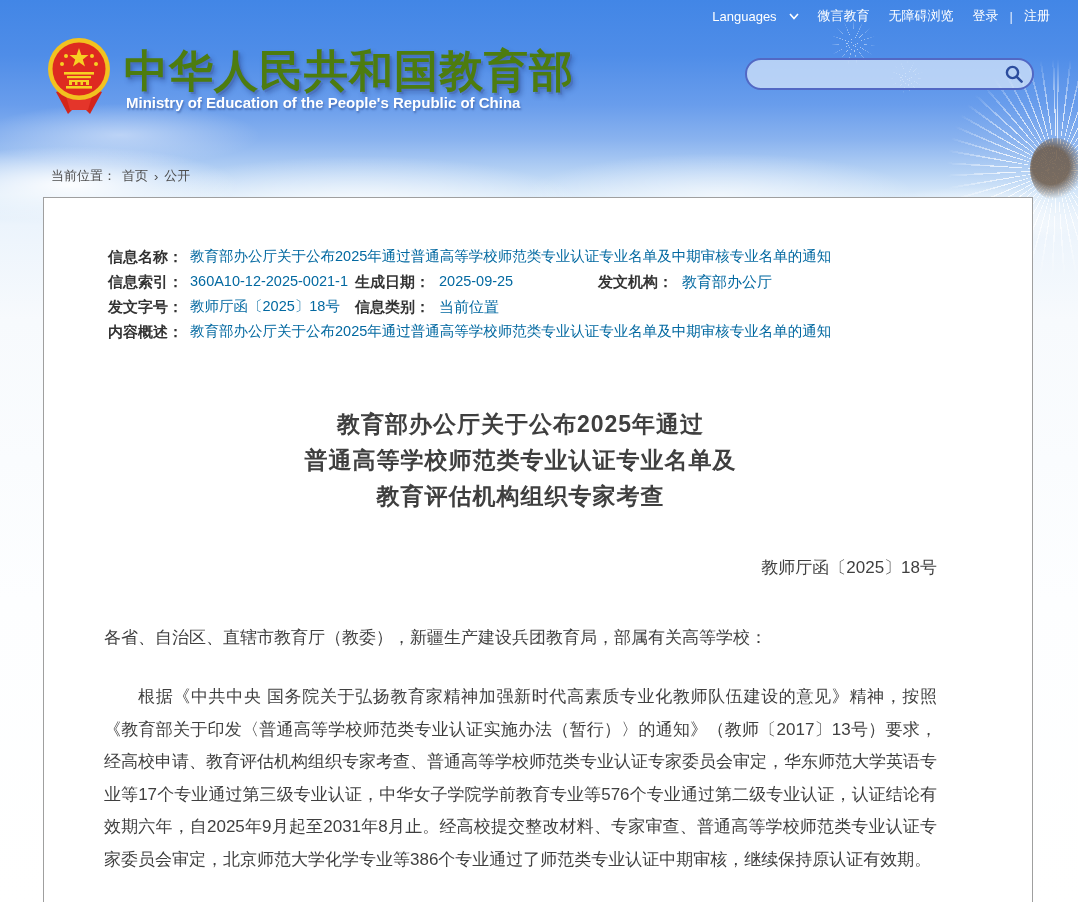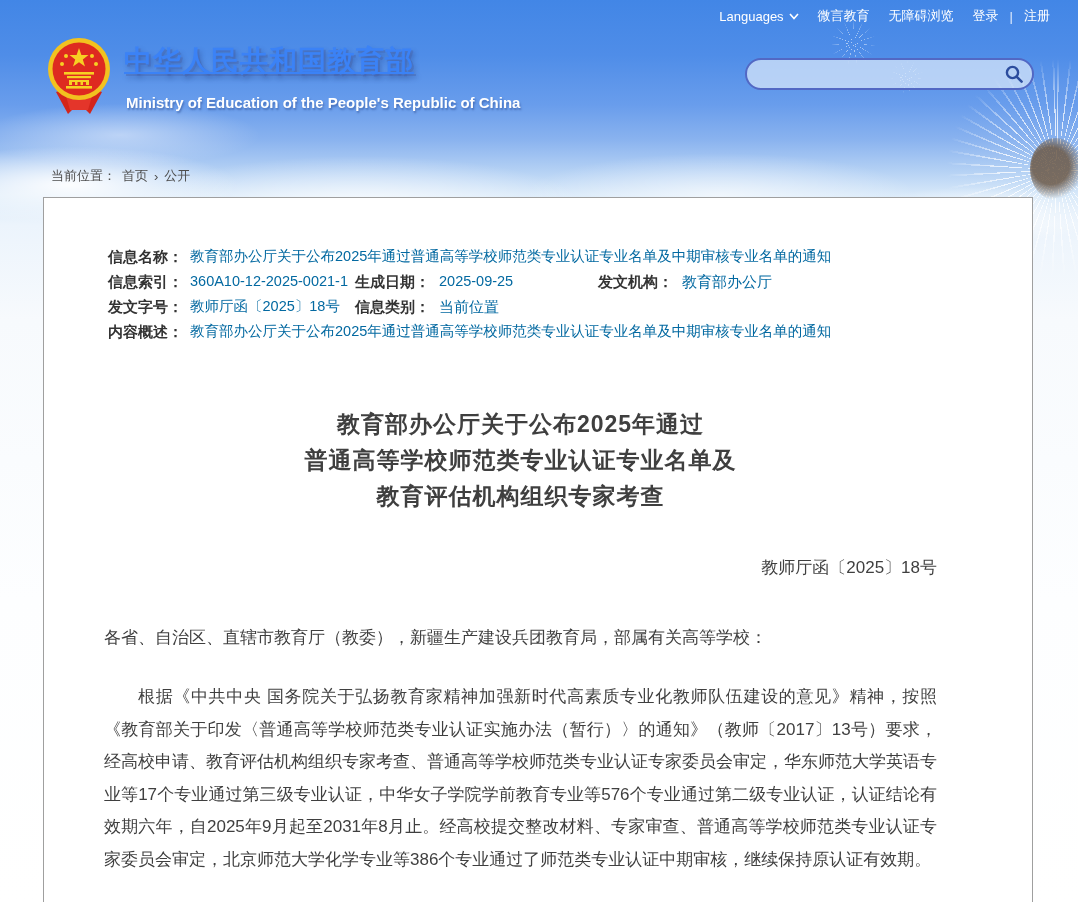--- a/index.html
+++ b/index.html
@@ -10,27 +10,27 @@
       radial-gradient(ellipse 240px 55px at 70px 185px, rgba(255,255,255,.95), rgba(255,255,255,0) 70%),
       radial-gradient(ellipse 320px 70px at 360px 205px, rgba(255,255,255,.75), rgba(255,255,255,0) 70%),
       radial-gradient(ellipse 280px 60px at 720px 195px, rgba(255,255,255,.6), rgba(255,255,255,0) 70%),
       radial-gradient(ellipse 200px 45px at 120px 135px, rgba(255,255,255,.45), rgba(255,255,255,0) 70%),
       radial-gradient(ellipse 180px 40px at 980px 215px, rgba(255,255,255,.8), rgba(255,255,255,0) 70%),
       linear-gradient(180deg,#4286e6 0px,#4f8de8 55px,#699dec 105px,#8ab3ef 140px,#b3d0f4 170px,#d8e9f9 195px,#ecf4fc 225px,#f7fafd 320px,#fdfeff 600px,#ffffff 902px);
   }
   .hero{position:relative;width:1078px;height:197px;}
   
   .topbar{position:absolute;top:7px;right:28px;display:flex;align-items:center;gap:19px;color:#ffffff;font-size:13px;}
-  .topbar .tlink{cursor:pointer;display:flex;align-items:center;gap:5px;}
+  .topbar .tlink{cursor:pointer;display:flex;align-items:center;gap:12px;}
   .topbar .sep{opacity:.85;margin:0 -8px;}
   
   .emblem{position:absolute;left:46px;top:36px;width:66px;height:82px;}
   
-  .site-title{position:absolute;left:124px;top:42px;color:#3b82f6;font-size:28px;font-weight:bold;letter-spacing:1px;
-    text-shadow:2px 2px 0 rgba(70,100,170,.45),3px 4px 5px rgba(35,65,135,.45);white-space:nowrap;text-decoration:underline;}
+  .site-title{position:absolute;left:124px;top:42px;color:#4d7c0f;font-size:44px;font-weight:bold;letter-spacing:1px;
+    text-shadow:2px 2px 0 rgba(70,100,170,.45),3px 4px 5px rgba(35,65,135,.45);white-space:nowrap;}
   .site-sub{position:absolute;left:126px;top:94px;color:#fff;font-size:15px;font-weight:bold;
     text-shadow:1px 2px 2px rgba(35,65,135,.5);white-space:nowrap;}
   
   .search{position:absolute;left:745px;top:58px;width:289px;height:32px;box-sizing:border-box;
     border:2px solid #5268c4;border-radius:16px;background:rgba(214,230,250,.75);
     display:flex;align-items:center;padding:0 8px 0 14px;}
   .search input{flex:1;border:none;outline:none;background:transparent;font-size:14px;color:#2c4d9e;}
   .search .mag{width:20px;height:20px;cursor:pointer;flex:0 0 auto;}
   
   .dandelion{position:absolute;left:945px;top:58px;width:224px;height:224px;border-radius:50%;pointer-events:none;

